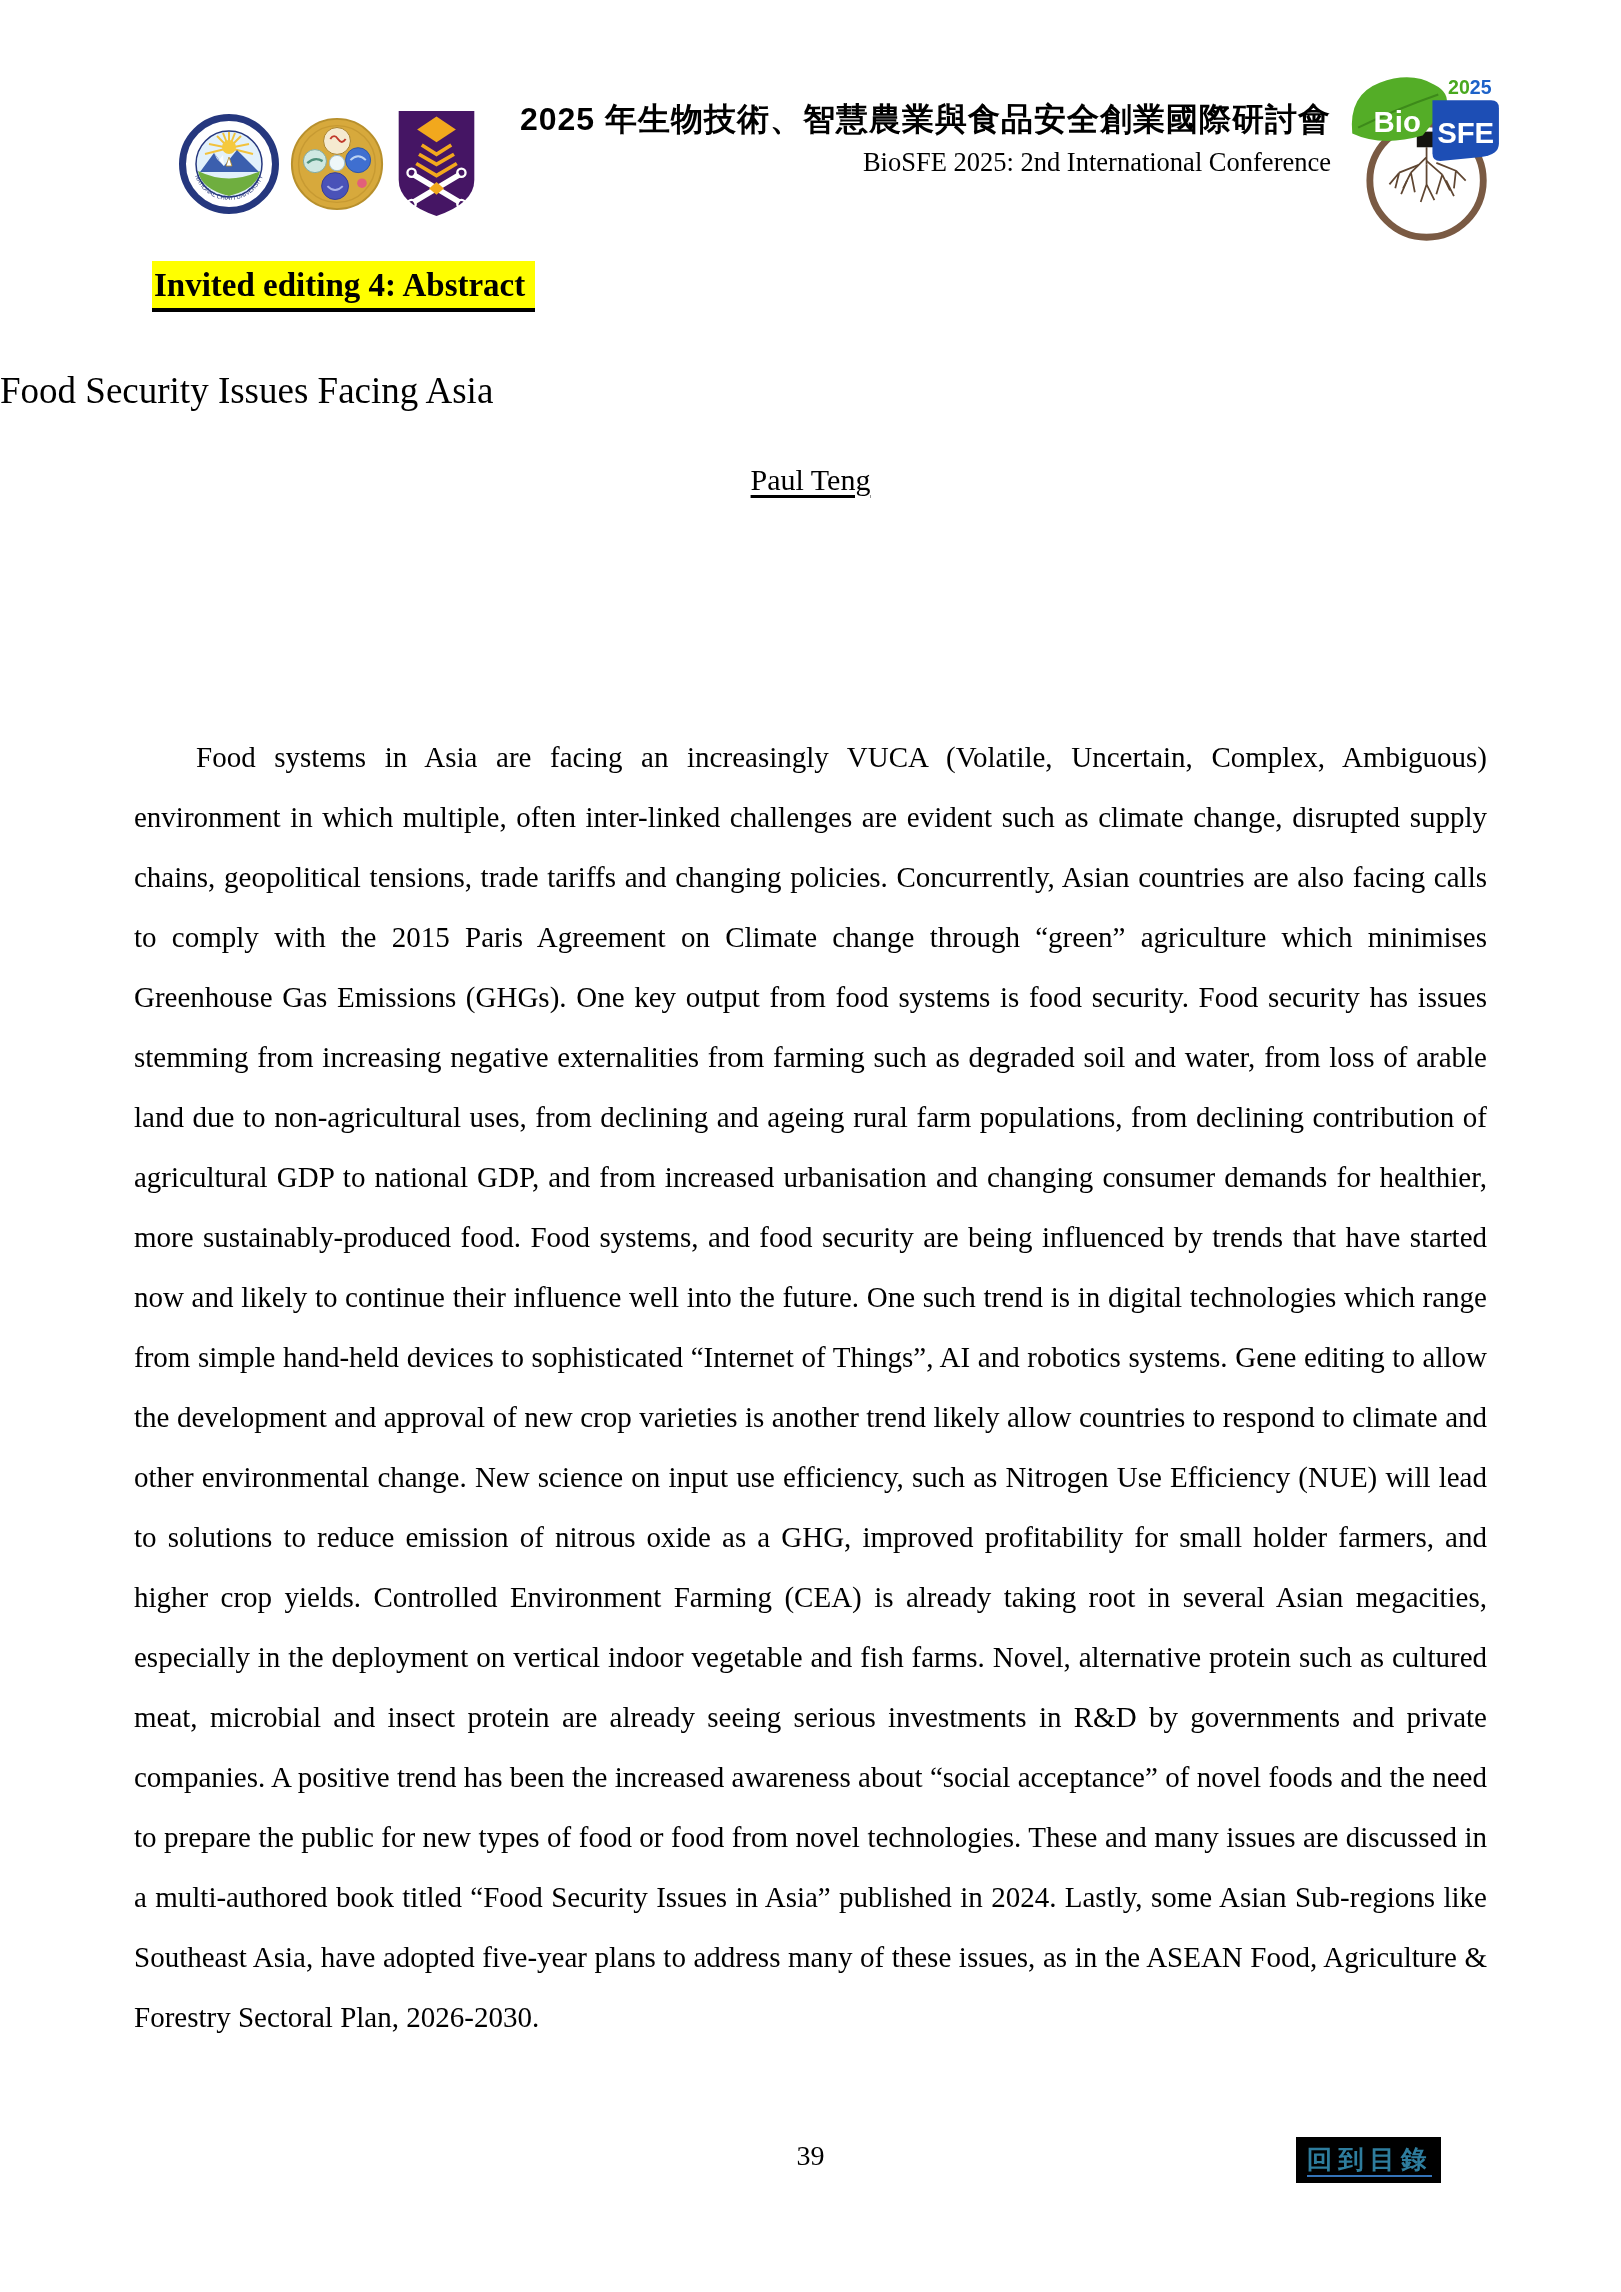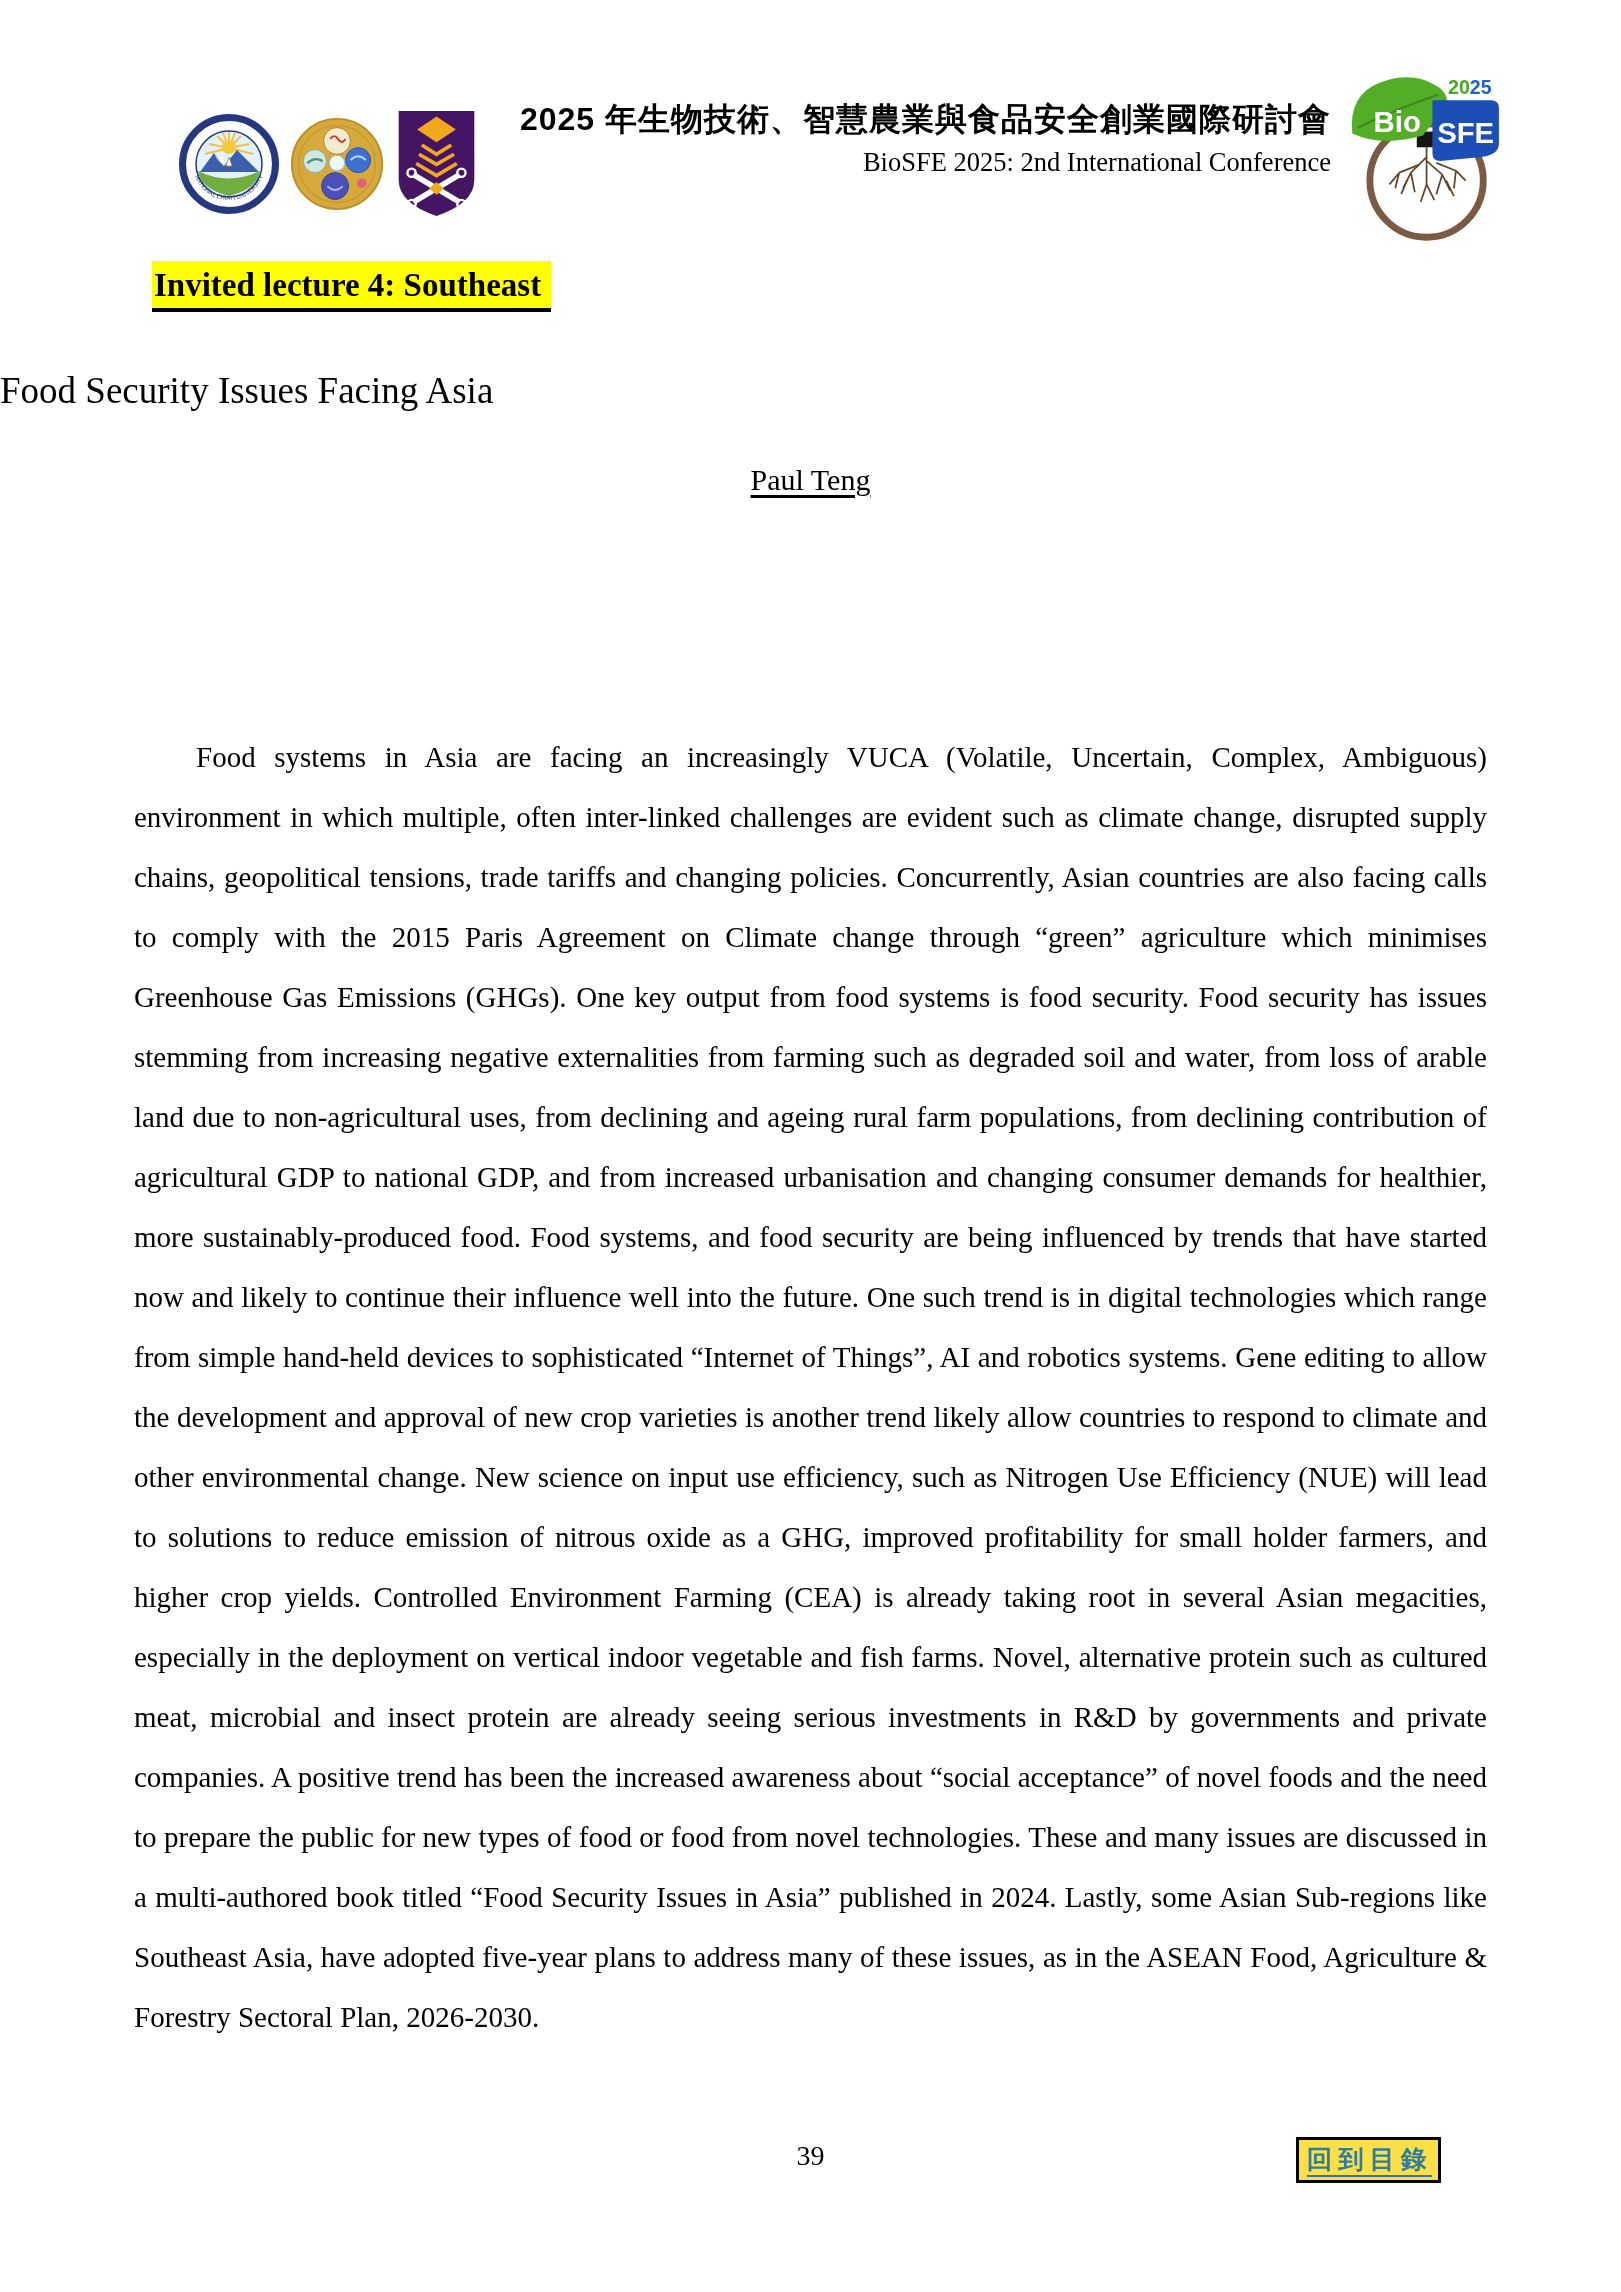--- a/index.html
+++ b/index.html
@@ -71,21 +71,21 @@
   }
 
   
   .page-number {
     position:absolute; left:0; right:0; top:2140px;
     text-align:center; font-size:28px;
   }
   .toc-btn {
     position:absolute; left:1296px; top:2137px;
     border:3.9px solid #000;
-    background:#fde047;
+    background:#000000;
     padding:2px 5.9px 2.9px 7.8px;
     text-decoration:none;
     cursor:pointer;
     display:inline-block;
   }
   .toc-btn-text {
     font-family:"Liberation Sans","DejaVu Sans",sans-serif;
     font-size:25.5px; font-weight:bold;
     color:#2e7d9e;
     letter-spacing:5.9px;
@@ -184,21 +184,21 @@
       <path d="M88 30 H148 Q156 30 156 38 V74 Q156 86 138 88 L96 92 Q88 92 88 84 Z" fill="#1d4eb5"></path>
       <text x="52" y="62" text-anchor="middle" font-family="Liberation Sans,sans-serif" font-weight="bold" font-size="30" fill="#ffffff">Bio</text>
       <text x="122" y="74" text-anchor="middle" font-family="Liberation Sans,sans-serif" font-weight="bold" font-size="30" fill="#ffffff">SFE</text>
       <text x="104" y="24" font-family="Liberation Sans,sans-serif" font-weight="bold" font-size="20">
         <tspan fill="#49a81f">20</tspan><tspan fill="#1d62c8">25</tspan>
       </text>
     </svg>
   </span>
 
   <div class="invited-heading">
-    <span class="hl">Invited lecture 4: Southeast</span>
+    <span class="hl">Invited editing 4: Abstract</span>
   </div>
 
   <div class="lecture-title">Food Security Issues Facing Asia</div>
 
   <div class="author-name">
     <span>Paul Teng</span>
   </div>
 
 
   <p class="abstract">Food systems in Asia are facing an increasingly VUCA (Volatile, Uncertain, Complex, Ambiguous) environment in which multiple, often inter-linked challenges are evident such as climate change, disrupted supply chains, geopolitical tensions, trade tariffs and changing policies. Concurrently, Asian countries are also facing calls to comply with the 2015 Paris Agreement on Climate change through “green” agriculture which minimises Greenhouse Gas Emissions (GHGs).  One key output from food systems is food security. Food security has issues stemming from increasing negative externalities from farming such as degraded soil and water, from loss of arable land due to non-agricultural uses, from declining and ageing rural farm populations, from declining contribution of agricultural GDP to national GDP, and from increased urbanisation and changing consumer demands for healthier, more sustainably-produced food. Food systems, and food security are being influenced by trends that have started now and likely to continue their influence well into the future. One such trend is in digital technologies which range from simple hand-held devices to sophisticated “Internet of Things”, AI and robotics systems. Gene editing to allow the development and approval of new crop varieties is another trend likely allow countries to respond to climate and other environmental change.  New science on input use efficiency, such as Nitrogen Use Efficiency (NUE) will lead to solutions to reduce emission of nitrous oxide as a GHG, improved profitability for small holder farmers, and higher crop yields. Controlled Environment Farming (CEA) is already taking root in several Asian megacities, especially in the deployment on vertical indoor vegetable and fish farms. Novel, alternative protein such as cultured meat, microbial and insect protein are already seeing serious investments in R&amp;D by governments and private companies. A positive trend has been the increased awareness about “social acceptance” of novel foods and the need to prepare the public for new types of food or food from novel technologies. These and many issues are discussed in a multi-authored book titled “Food Security Issues in Asia” published in 2024. Lastly, some Asian Sub-regions like Southeast Asia, have adopted five-year plans to address many of these issues, as in the ASEAN Food, Agriculture &amp; Forestry Sectoral Plan, 2026-2030.</p>

